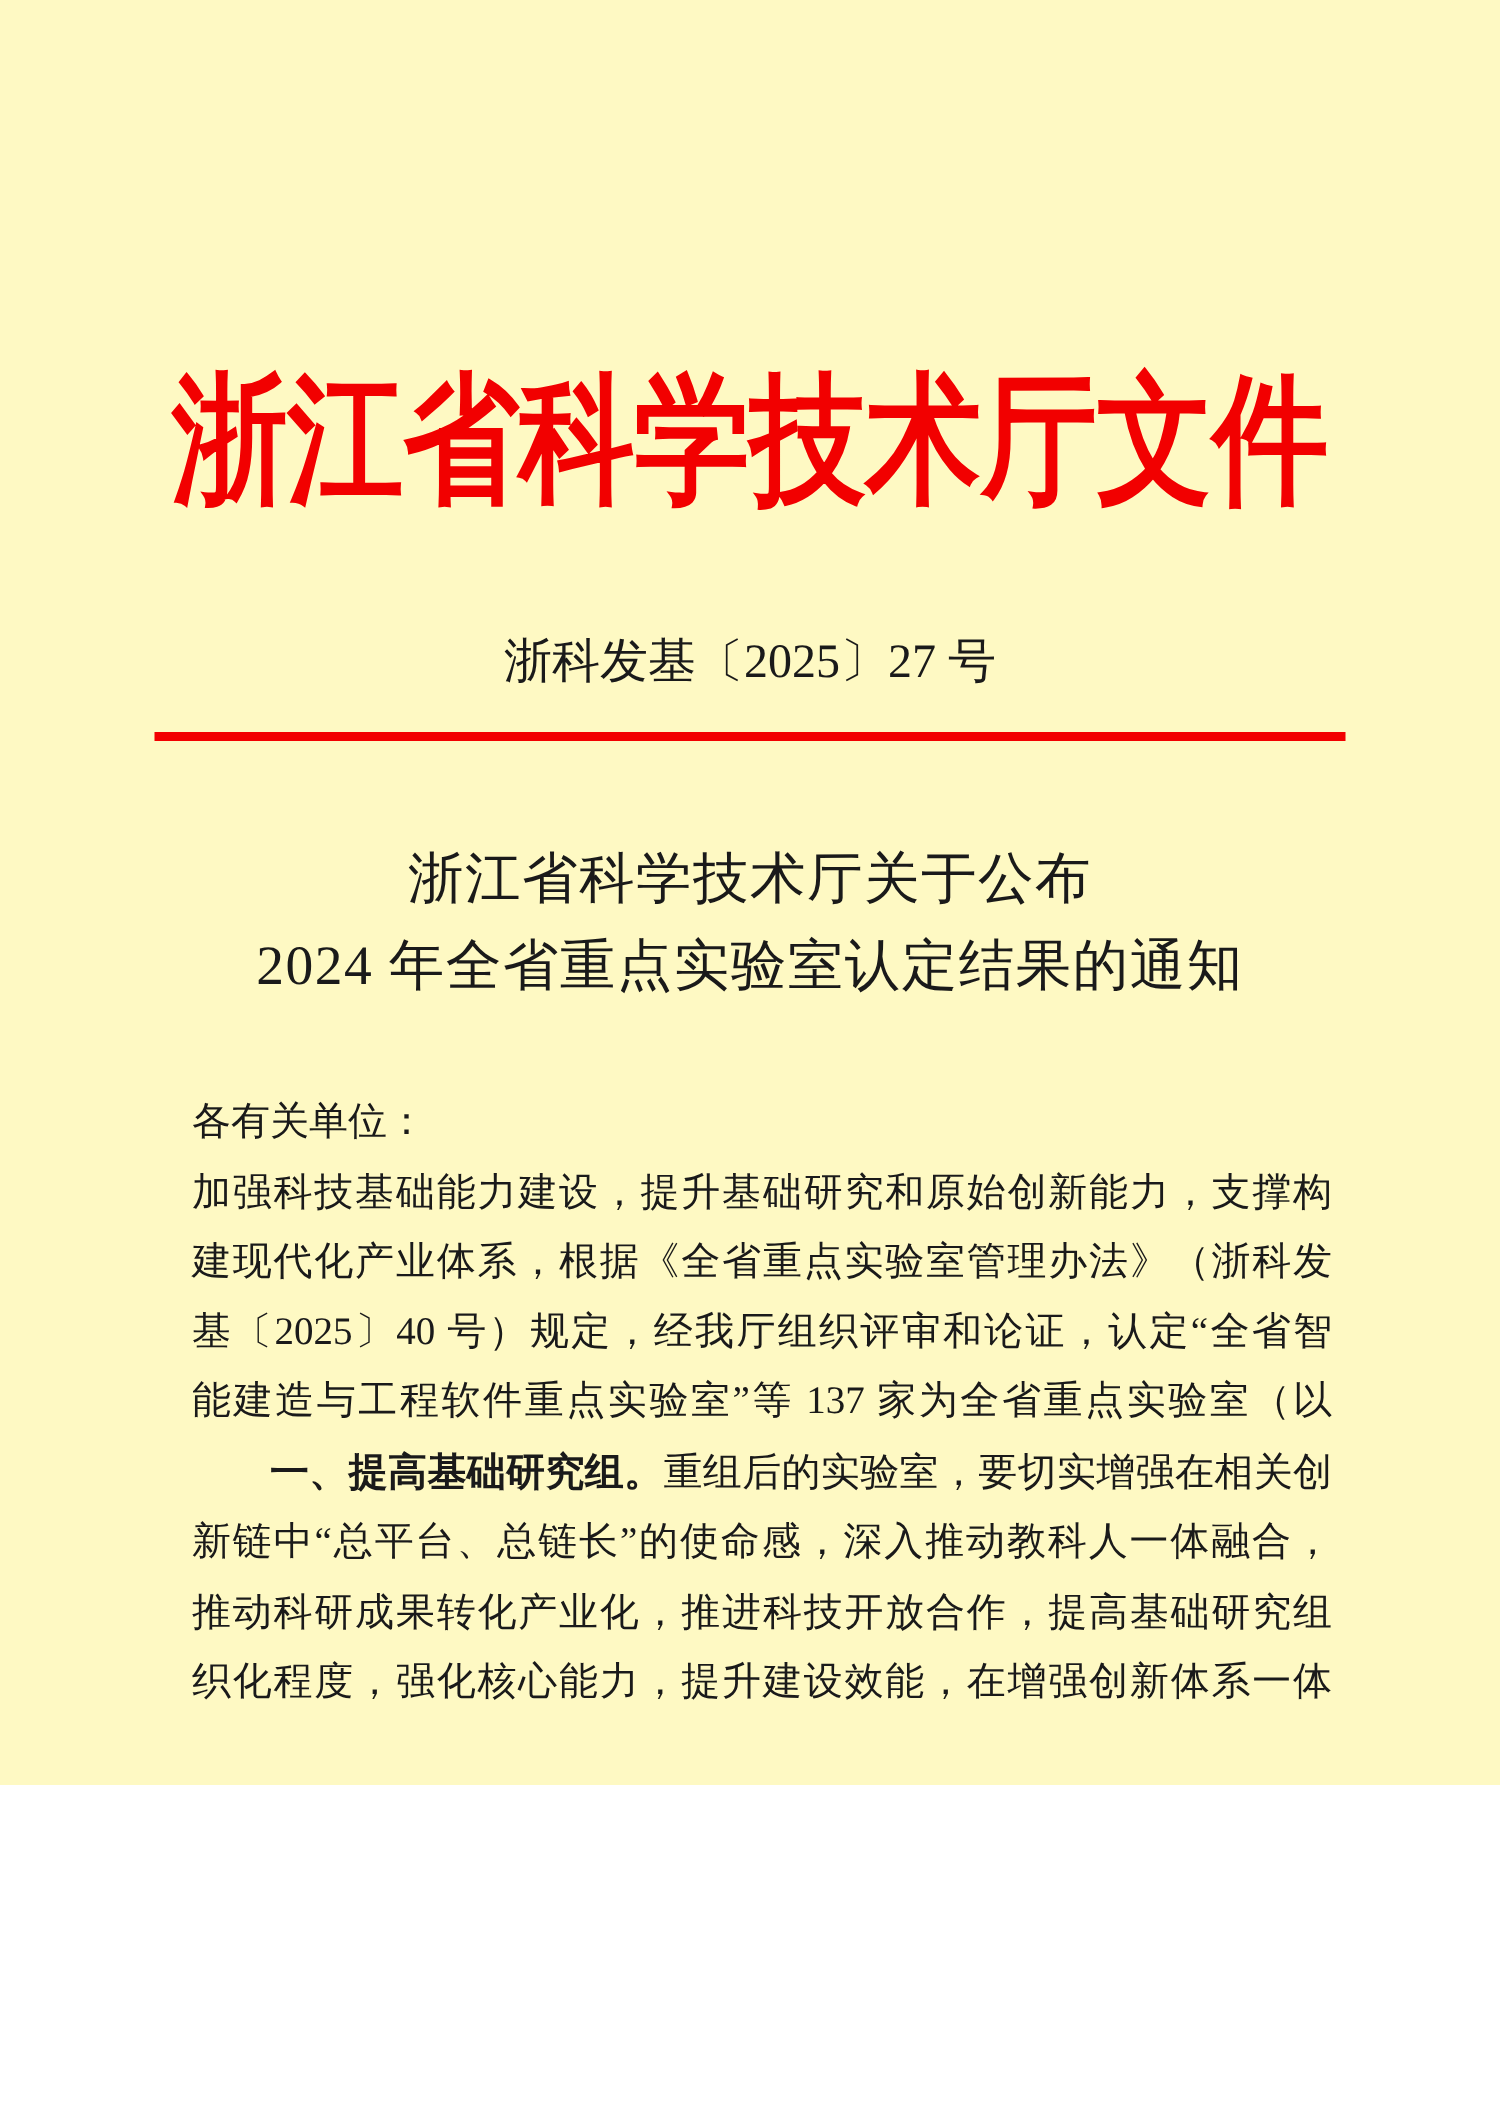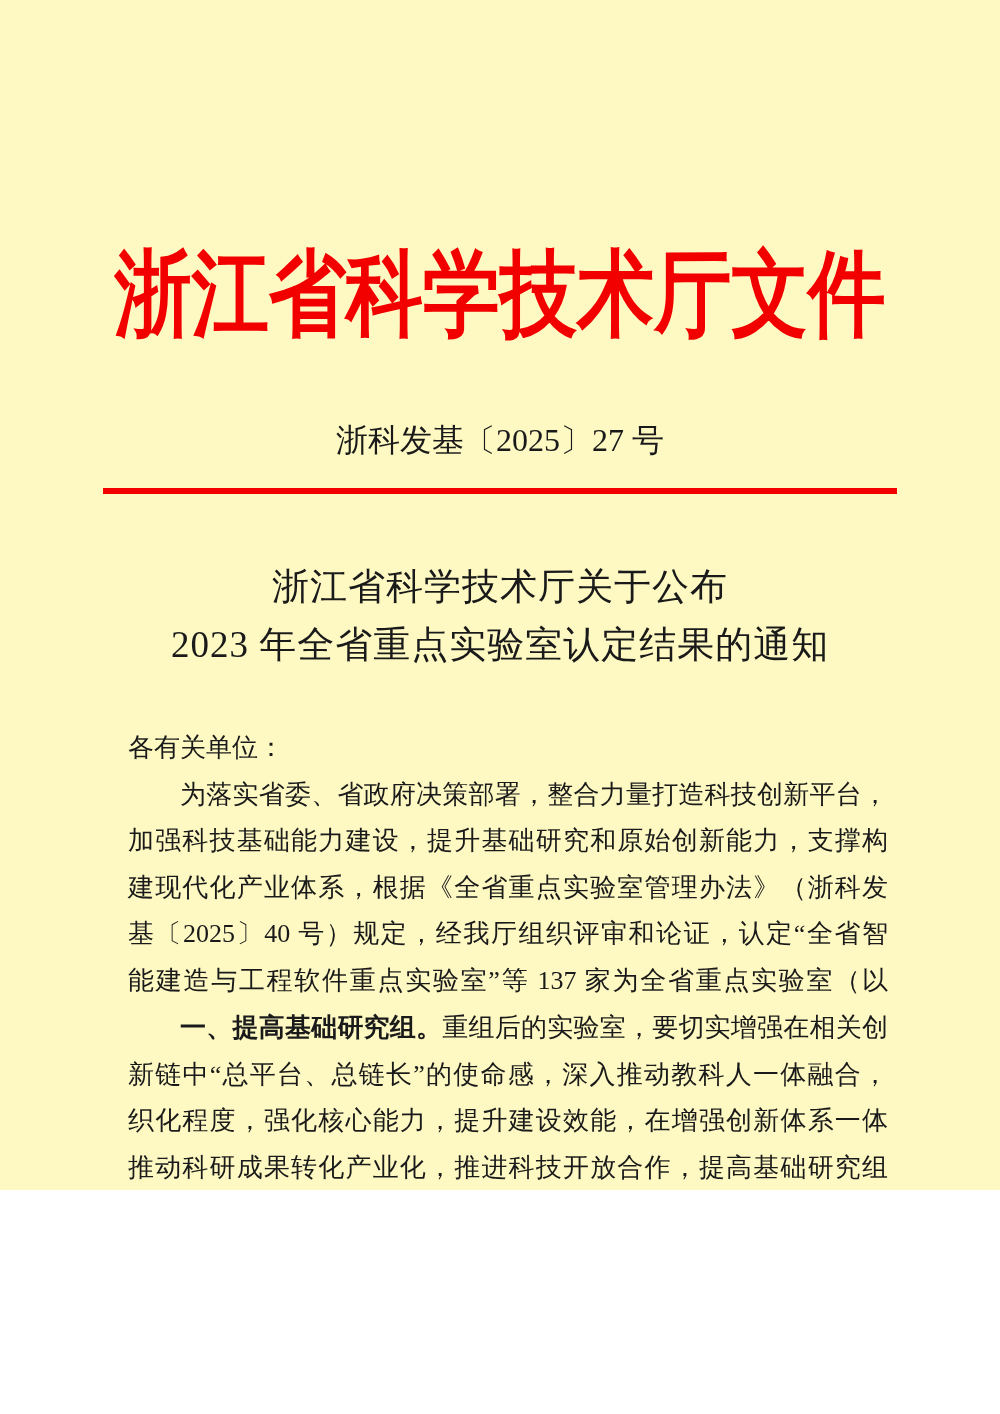--- a/index.html
+++ b/index.html
@@ -101,31 +101,30 @@
   <div class="red-header">
     <span class="stretch">浙江省科学技术厅文件</span>
   </div>
 
   <div class="doc-number">浙科发基〔2025〕27 号</div>
 
   <div class="red-line"></div>
 
   <div class="doc-title">
     <div>浙江省科学技术厅关于公布</div>
-    <div>2023 年全省重点实验室认定结果的通知</div>
+    <div>2024 年全省重点实验室认定结果的通知</div>
   </div>
 
   <div class="body-block">
       <div class="body-line"><span>各有关单位：</span></div>
-      <div class="body-line justify indent"><span>为落实省委、省政府决策部署，整合力量打造科技创新平台，</span></div>
       <div class="body-line justify"><span>加强科技基础能力建设，提升基础研究和原始创新能力，支撑构</span></div>
       <div class="body-line justify"><span>建现代化产业体系，根据《全省重点实验室管理办法》（浙科发</span></div>
       <div class="body-line justify"><span>基〔2025〕40 号）规定，经我厅组织评审和论证，认定“全省智</span></div>
       <div class="body-line justify"><span>能建造与工程软件重点实验室”等 137 家为全省重点实验室（以</span></div>
       <div class="body-line justify indent"><span class="seg-bold">一、提高基础研究组。</span><span>重组后的实验室，要切实增强在相关创</span></div>
       <div class="body-line justify"><span>新链中“总平台、总链长”的使命感，深入推动教科人一体融合，</span></div>
+      <div class="body-line justify"><span>推动科研成果转化产业化，推进科技开放合作，提高基础研究组</span></div>
       <div class="body-line justify"><span>织化程度，强化核心能力，提升建设效能，在增强创新体系一体</span></div>
-      <div class="body-line justify"><span>推动科研成果转化产业化，推进科技开放合作，提高基础研究组</span></div>
     </div>
 
   <div class="page-number">— 1 —</div>
 
 </div>
 
 </body></html>

